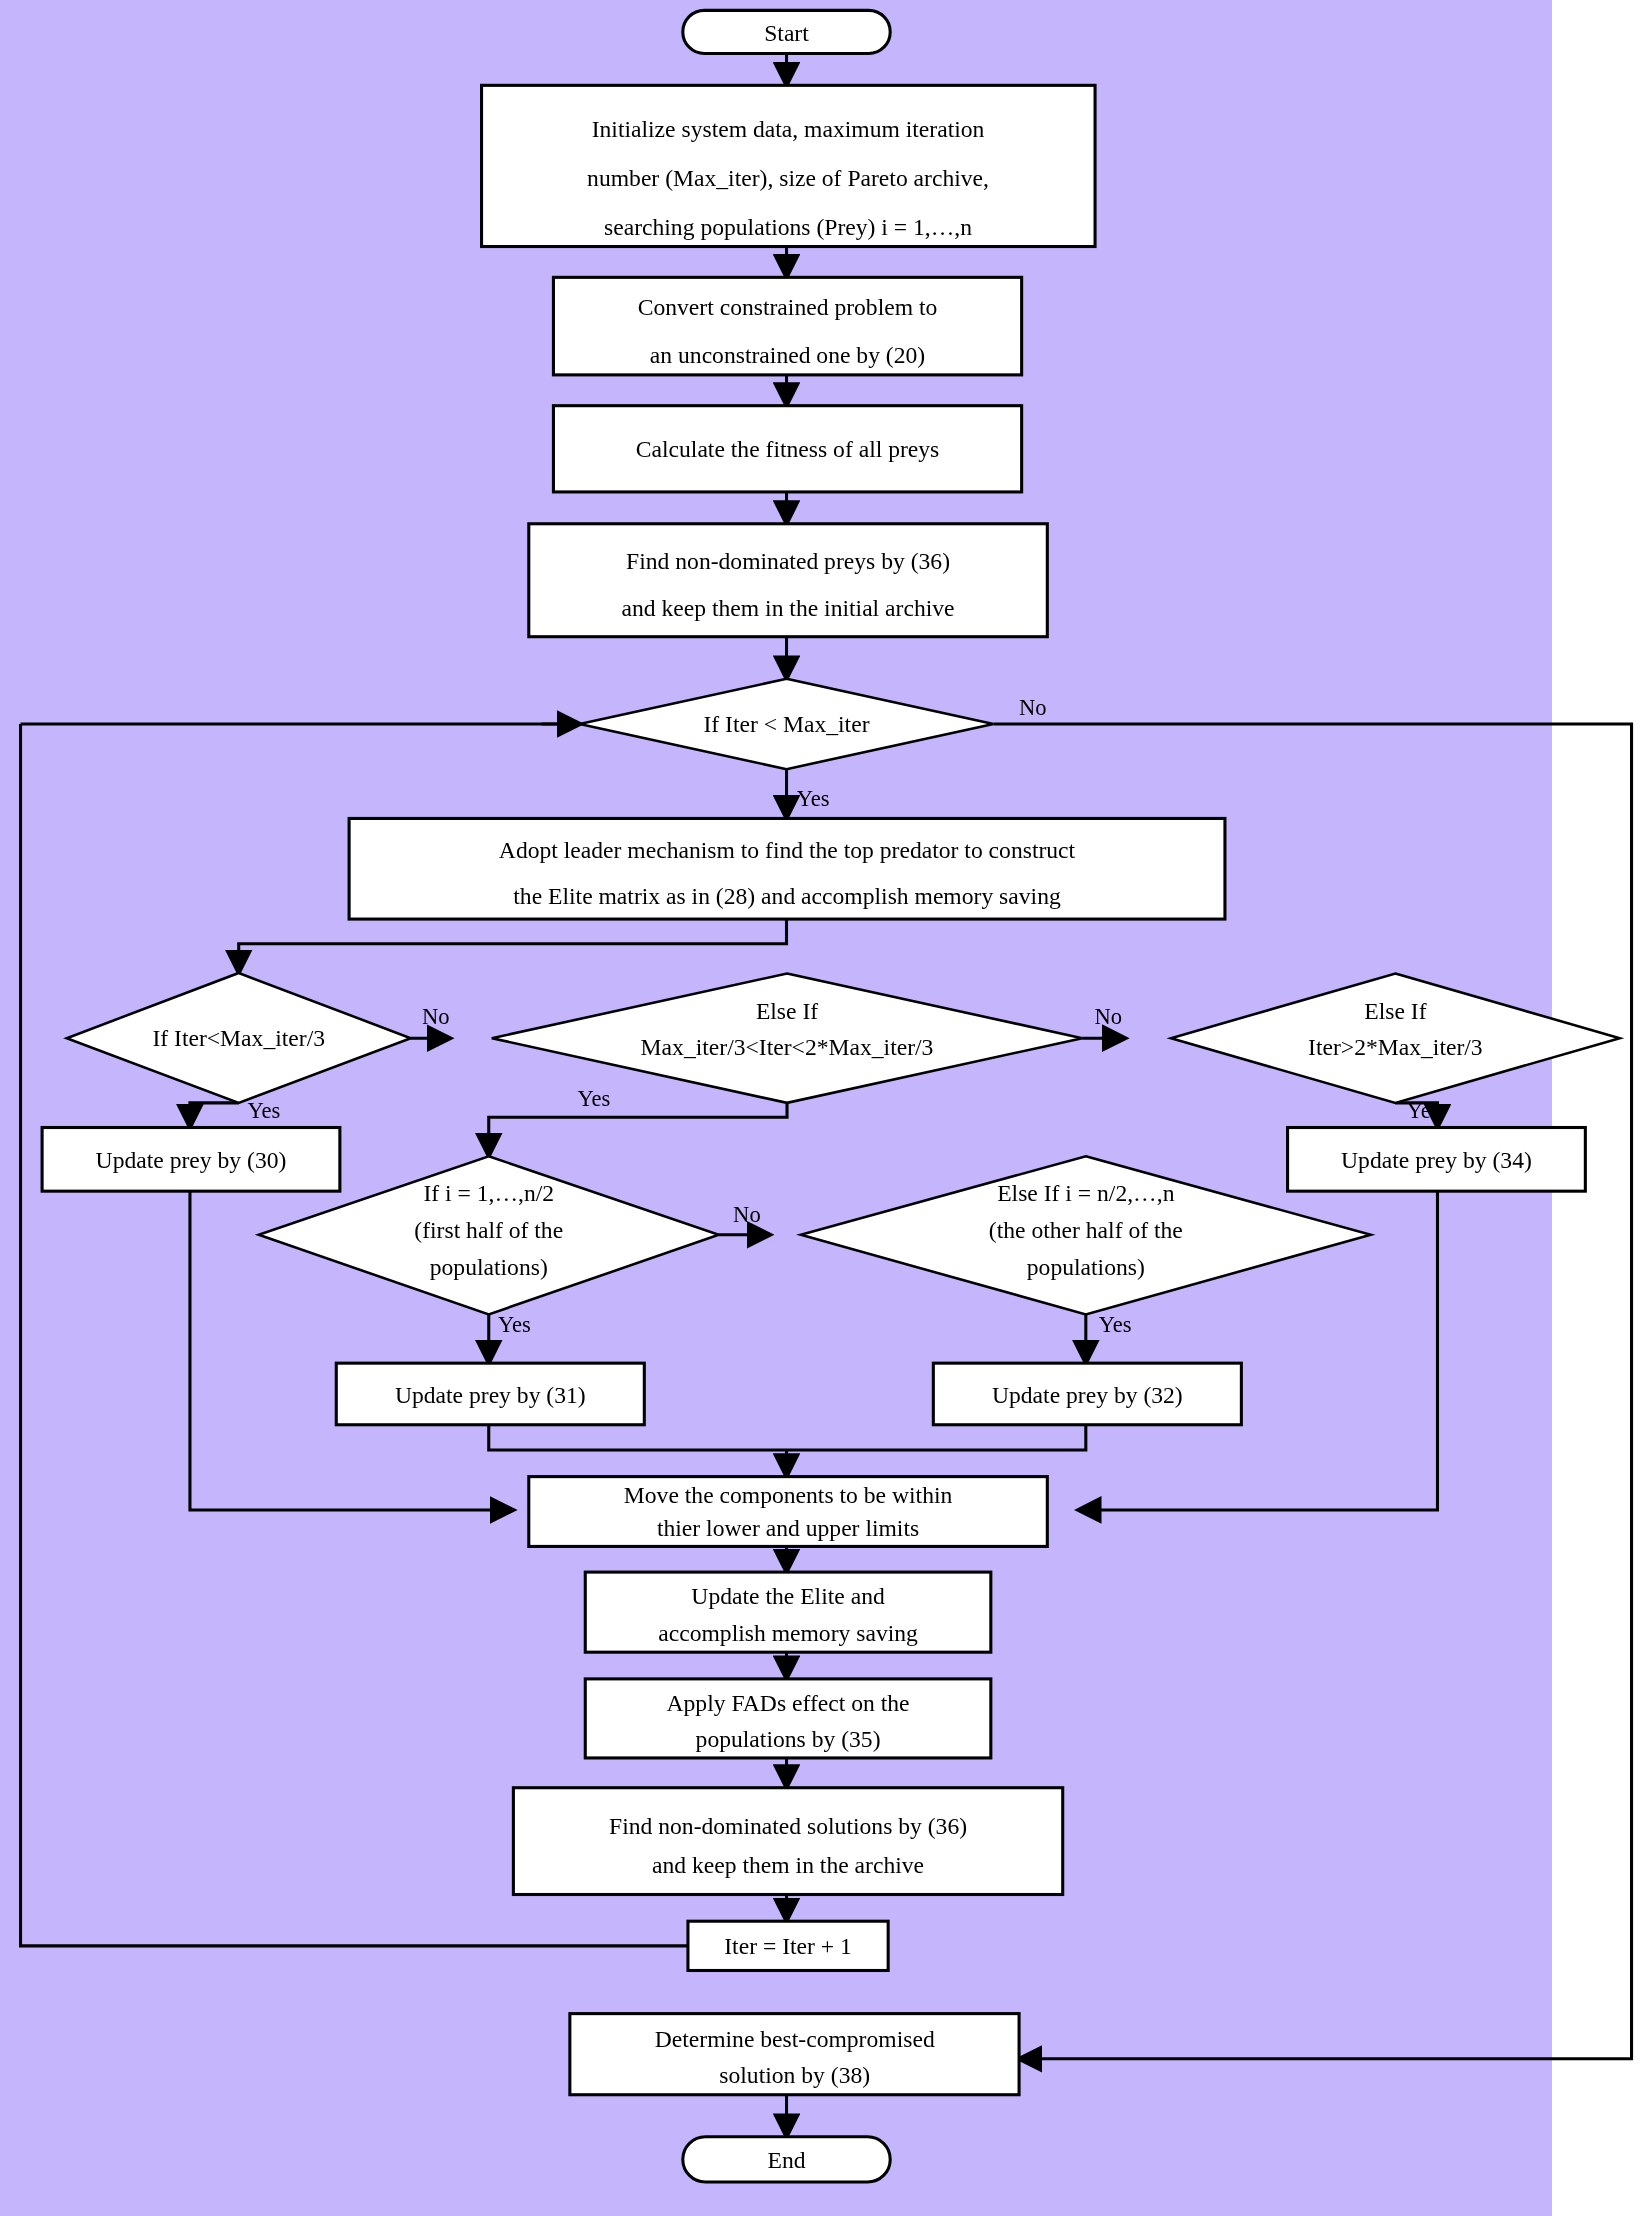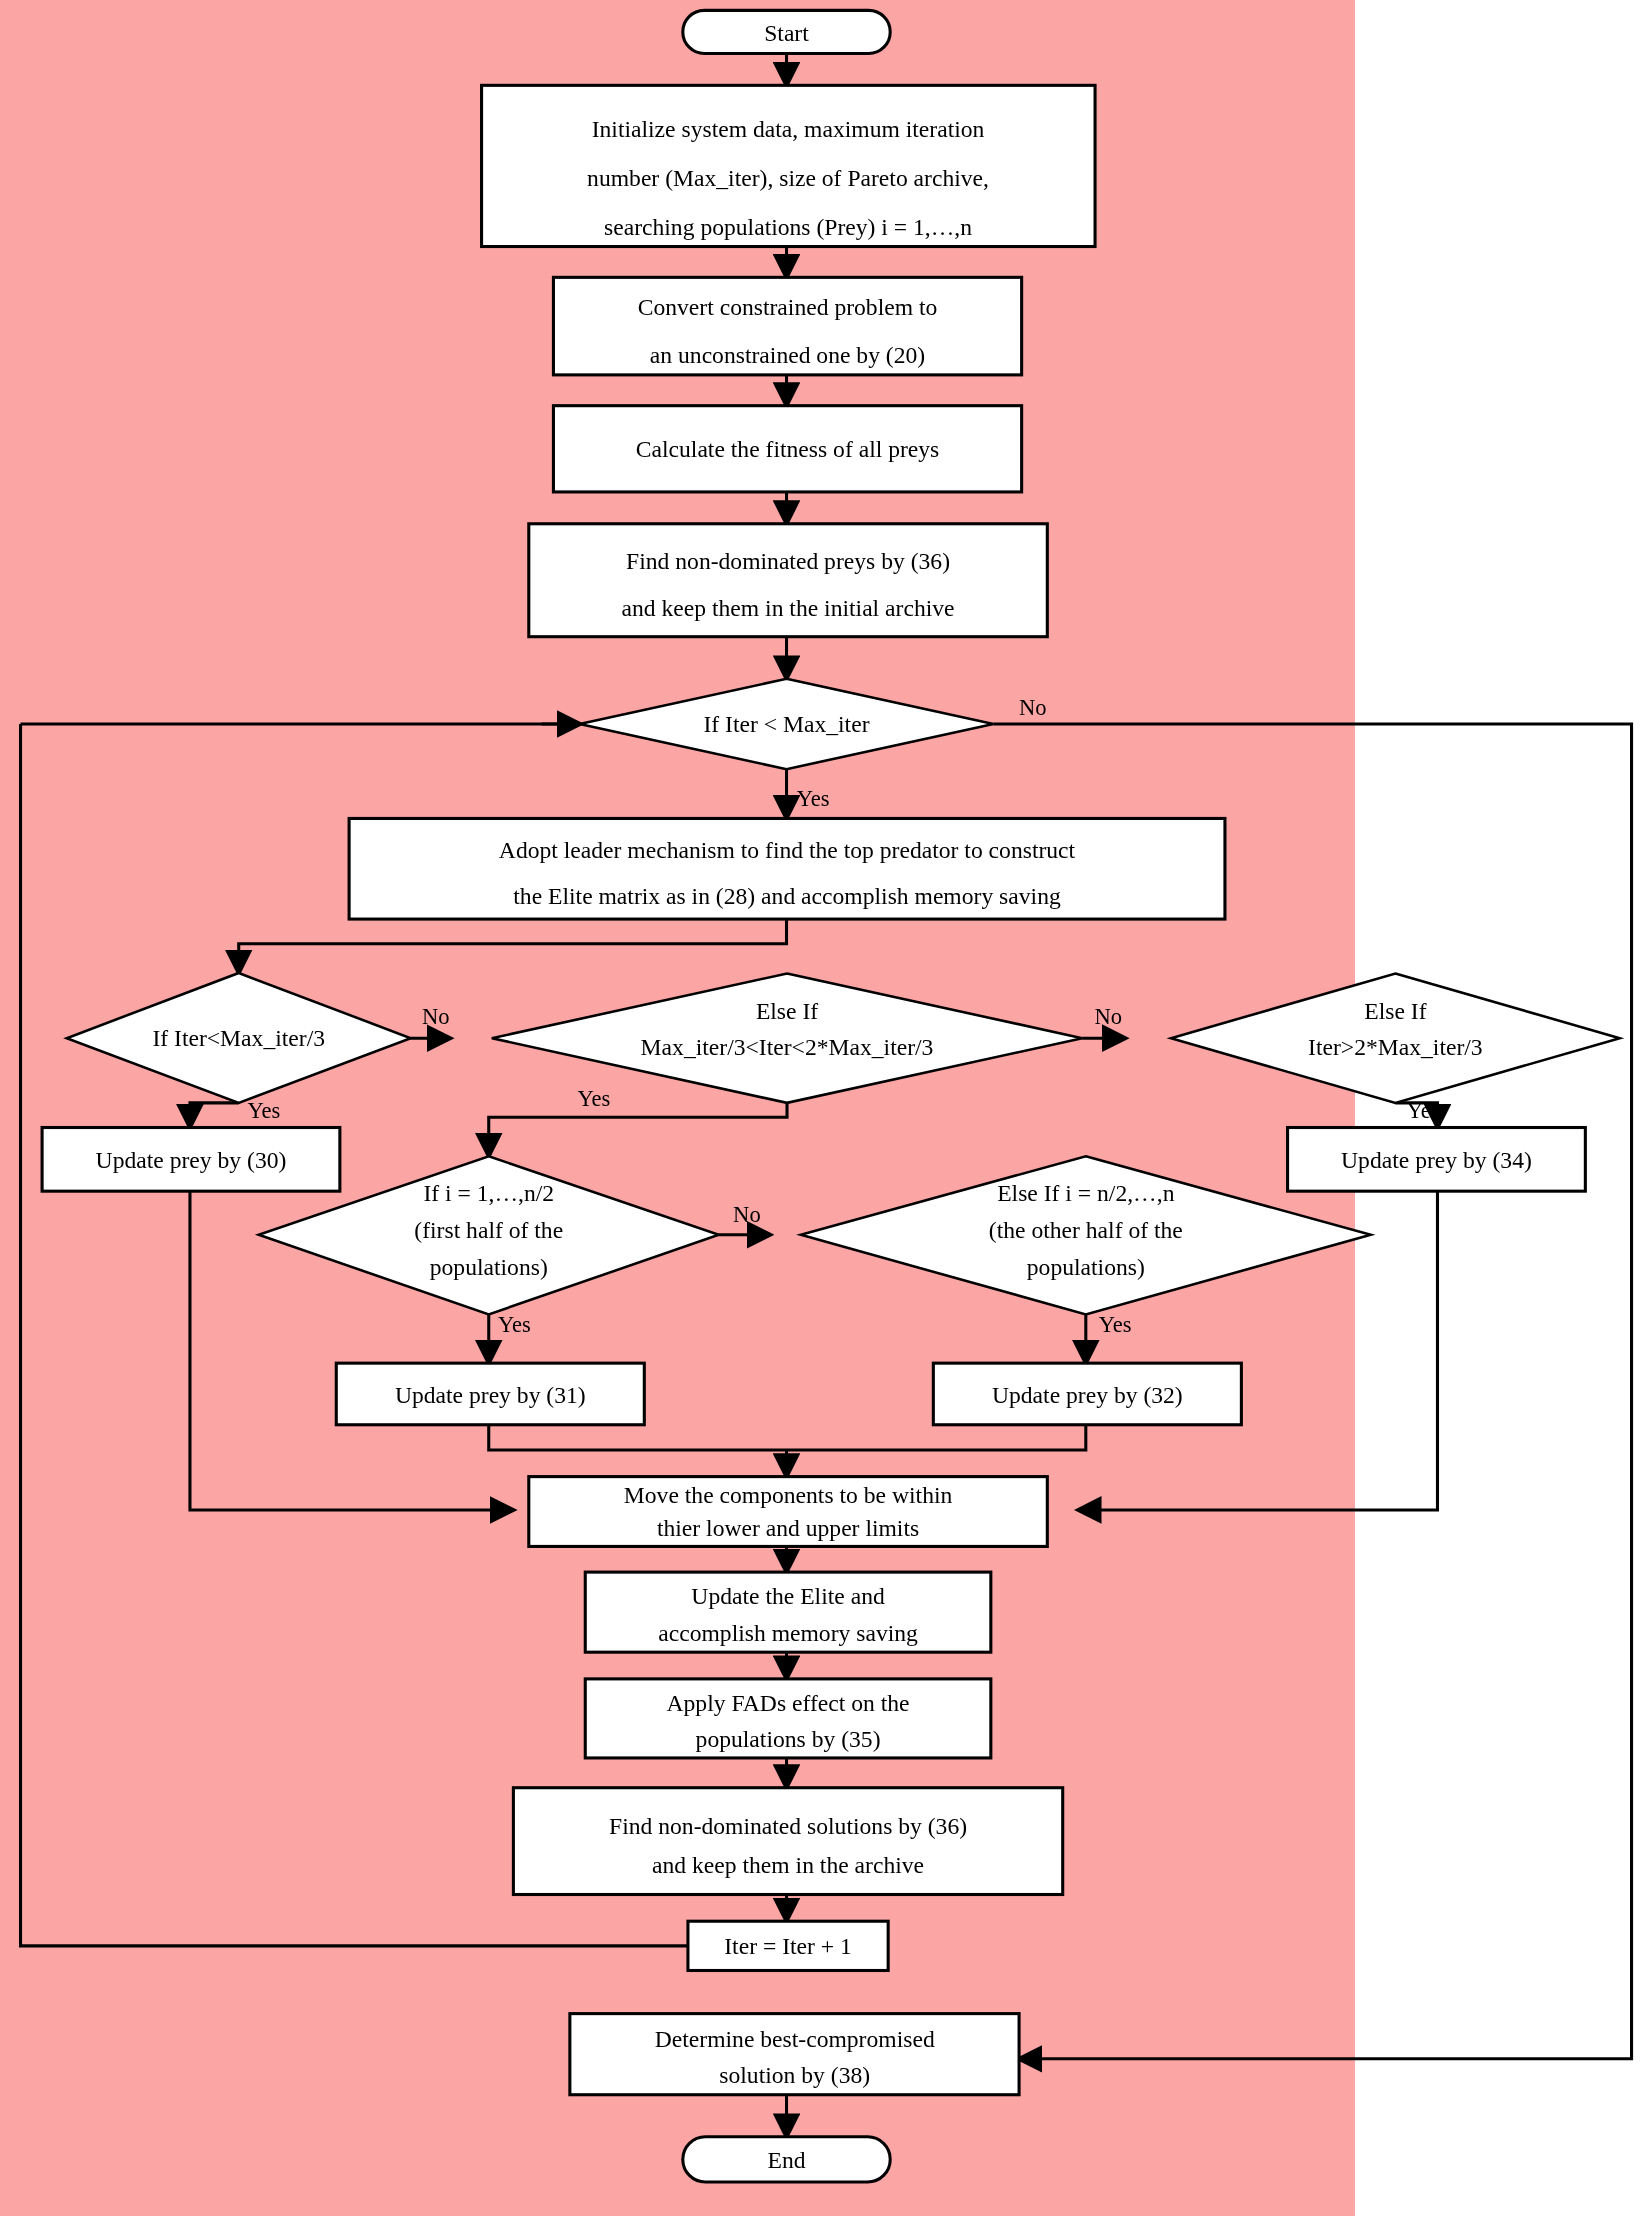--- a/index.html
+++ b/index.html
@@ -1,17 +1,17 @@
 <!DOCTYPE html>
 <html style="font-size:8.2px"><head>
 <meta charset="utf-8">
 <style>
   html,body{margin:0;padding:0;background:#ffffff;}
   body{font-family:"Liberation Serif", serif;}
-  #stage{position:relative;width:1355px;height:2216px;background:#fca5a5;}
+  #stage{position:relative;width:1552px;height:2216px;background:#c4b5fd;}
   svg#fc{position:absolute;left:0;top:0;width:1649px;height:2216px;}
   .shape{fill:#ffffff;stroke:#000000;stroke-width:5;}
   .shape-thick{fill:#ffffff;stroke:#000000;stroke-width:6;}
   .conn{fill:none;stroke:#000000;stroke-width:6;}
   .head{fill:#000000;}
   text{font-family:"Liberation Serif", serif;fill:#000000;}
   .t{font-size:46px;}
   .lbl{font-size:44px;}
 </style>
 </head>

